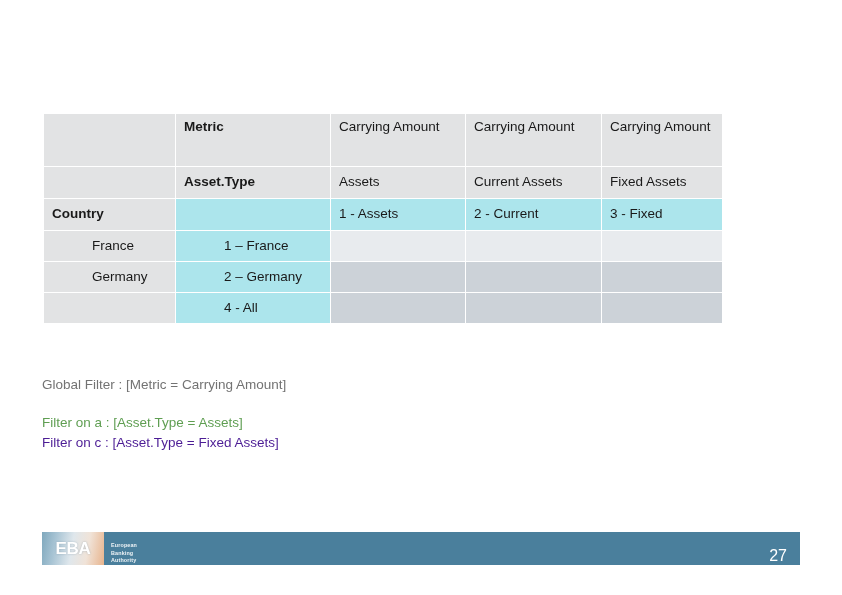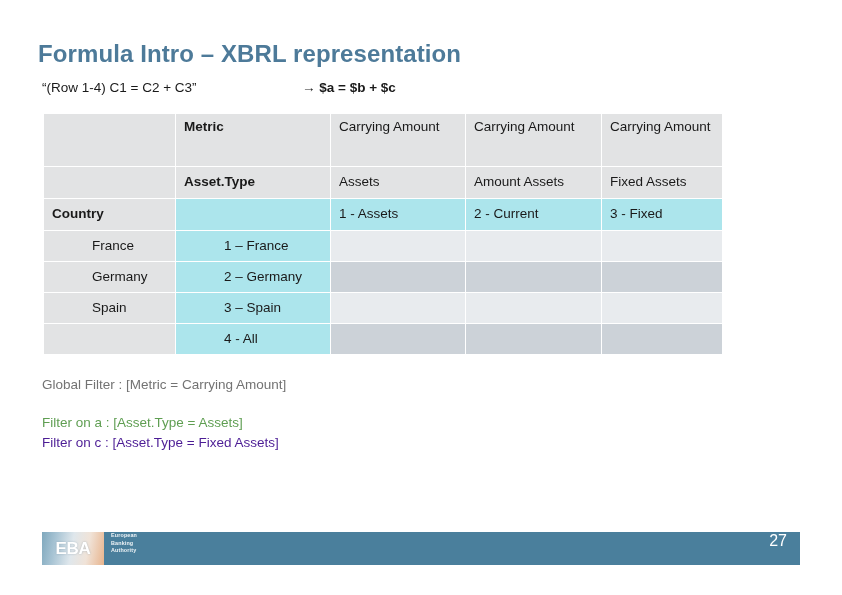--- a/index.html
+++ b/index.html
@@ -112,21 +112,21 @@
 
   
   .footer-bar {
     position: absolute;
     left: 42px;
     top: 532px;
     width: 758px;
     height: 33px;
     background: #4a7f9c;
     display: flex;
-    align-items: flex-start;
+    align-items: flex-end;
   }
   .eba-logo {
     width: 62px;
     height: 33px;
     background: linear-gradient(100deg,
       #7fa8bd 0%,
       #a8c4d4 22%,
       #dfe7ec 48%,
       #f0e3d8 72%,
       #e8b48d 100%);
@@ -157,26 +157,21 @@
     font-size: 16px;
     margin-right: 13px;
     flex: 0 0 auto;
   }
 </style>
 </head>
 <body>
 
 <div class="slide">
 
-  <div class="slide-title">Formula Intro – XBRL representation</div>
-
-  <div class="subtitle-row">
-    <span class="subtitle-left">“(Row 1-4) C1 = C2 + C3”</span>
-    <span class="subtitle-right">→ $a = $b + $c</span>
-  </div>
+
 
   <table class="xbrl-table">
     <colgroup>
       <col class="col-a">
         <col class="col-b">
         <col class="col-c">
         <col class="col-d">
         <col class="col-e">
     </colgroup>
     <tbody>
@@ -185,21 +180,21 @@
         <td class="gray-plain bold">Metric</td>
         <td class="gray-plain c-purple">Carrying Amount</td>
         <td class="gray-plain c-purple">Carrying Amount</td>
         <td class="gray-plain c-purple">Carrying Amount</td>
       </tr>
 
       <tr class="row-h2">
         <td class="gray-plain"></td>
         <td class="gray-plain bold">Asset.Type</td>
         <td class="gray-plain c-green">Assets</td>
-        <td class="gray-plain c-blue">Amount Assets</td>
+        <td class="gray-plain c-blue">Current Assets</td>
         <td class="gray-plain c-maroon">Fixed Assets</td>
       </tr>
 
       <tr class="row-h3">
         <td class="gray-plain bold">Country</td>
         <td class="cyan"></td>
         <td class="cyan">1 - Assets</td>
         <td class="cyan">2 - Current</td>
         <td class="cyan">3 - Fixed</td>
       </tr>
@@ -213,27 +208,20 @@
       </tr>
 
       <tr class="row-data">
         <td class="gray-plain">Germany</td>
         <td class="cyan">2 – Germany</td>
         <td class="gray-dark"></td>
         <td class="gray-dark"></td>
         <td class="gray-dark"></td>
       </tr>
 
-      <tr class="row-data">
-        <td class="gray-plain">Spain</td>
-        <td class="cyan">3 – Spain</td>
-        <td class="gray-light"></td>
-        <td class="gray-light"></td>
-        <td class="gray-light"></td>
-      </tr>
 
       <tr class="row-data">
         <td class="gray-plain"></td>
         <td class="cyan">4 -  All</td>
         <td class="gray-dark"></td>
         <td class="gray-dark"></td>
         <td class="gray-dark"></td>
       </tr>
     </tbody>
   </table>

